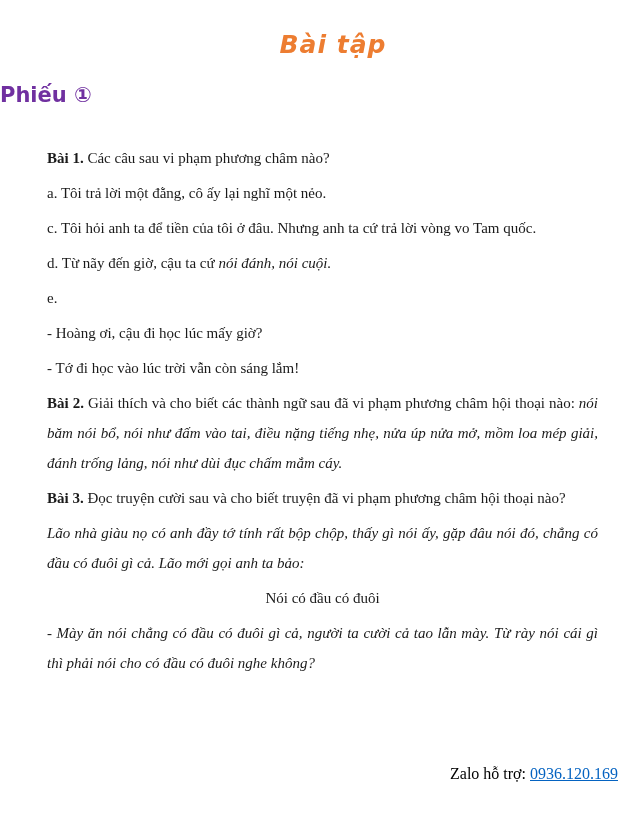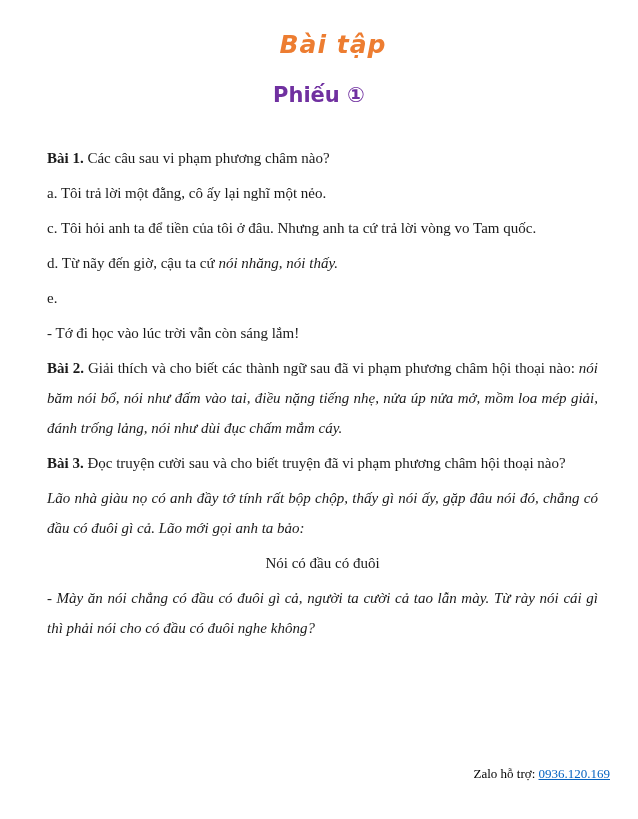--- a/index.html
+++ b/index.html
@@ -18,21 +18,20 @@
     font-family: "DejaVu Sans", sans-serif;
     font-style: italic;
     font-weight: bold;
     font-size: 25px;
     letter-spacing: 1px;
     color: var(--c-title, #ED7D31);
     padding-left: 32px;
   }
   .doc-subtitle {
     margin: 24px 0 0 0;
-    text-align: center;
     font-family: "DejaVu Sans", sans-serif;
     font-weight: bold;
     font-size: 21px;
     color: var(--c-subtitle, #7030A0);
   }
   .body {
     margin: 36px 40px 0 47px;
   }
   .para {
     margin: 0 0 5px 0;
@@ -51,24 +50,24 @@
     font-style: italic;
     font-weight: bold;
     font-size: 27px;
     letter-spacing: -0.5px;
     color: var(--c-logo, #E2231A);
     line-height: 1;
   }
   .footer-logo .vn { font-size: 17px; }
   .footer-support {
     position: absolute;
-    right: 28px;
+    right: 20px;
     bottom: 36px;
     font-family: "Liberation Serif", serif;
-    font-size: 13px;
+    font-size: 16px;
     line-height: 18px;
     color: #000;
   }
   .footer-support a.phone {
     color: var(--c-link, #0563C1);
     text-decoration: underline;
     cursor: pointer;
   }
 </style>
 </head>
@@ -77,22 +76,23 @@
 <div class="page">
 
   <h1 class="doc-title">Bài tập</h1>
 
   <h2 class="doc-subtitle">Phiếu ①</h2>
 
   <div class="body">
       <p class="para"><span class="bold">Bài 1.</span><span> Các câu sau vi phạm phương châm nào?</span></p>
       <p class="para"><span>a. Tôi trả lời một đằng, cô ấy lại nghĩ một nẻo.</span></p>
       <p class="para"><span>c. Tôi hỏi anh ta để tiền của tôi ở đâu. Nhưng anh ta cứ trả lời vòng vo Tam quốc.</span></p>
-      <p class="para"><span>d. Từ nãy đến giờ, cậu ta cứ </span><span class="italic">nói nhăng, nói thấy.</span></p>
+      <p class="para"><span>d. Từ nãy đến giờ, cậu ta cứ </span><span class="italic">nói đánh, nói cuội.</span></p>
       <p class="para"><span>e.</span></p>
+      <p class="para"><span>- Hoàng ơi, cậu đi học lúc mấy giờ?</span></p>
       <p class="para"><span>- Tớ đi học vào lúc trời vẫn còn sáng lắm!</span></p>
       <p class="para"><span class="bold">Bài 2.</span><span> Giải thích và cho biết các thành ngữ sau đã vi phạm phương châm hội thoại nào: </span><span class="italic">nói băm nói bổ, nói như đấm vào tai, điều nặng tiếng nhẹ, nửa úp nửa mở, mồm loa mép giải, đánh trống lảng, nói như dùi đục chấm mắm cáy.</span></p>
       <p class="para"><span class="bold">Bài 3.</span><span> Đọc truyện cười sau và cho biết truyện đã vi phạm phương châm hội thoại nào?</span></p>
       <p class="para"><span class="italic">Lão nhà giàu nọ có anh đầy tớ tính rất bộp chộp, thấy gì nói ấy, gặp đâu nói đó, chẳng có đầu có đuôi gì cả. Lão mới gọi anh ta bảo:</span></p>
       <p class="para center"><span>Nói có đầu có đuôi</span></p>
       <p class="para"><span class="italic">- Mày ăn nói chẳng có đầu có đuôi gì cả, người ta cười cả tao lẫn mày. Từ rày nói cái gì thì phải nói cho có đầu có đuôi nghe không?</span></p>
     </div>
 
 
   <div class="footer-support"><span>Zalo hỗ trợ: </span><a class="phone">0936.120.169</a></div>

